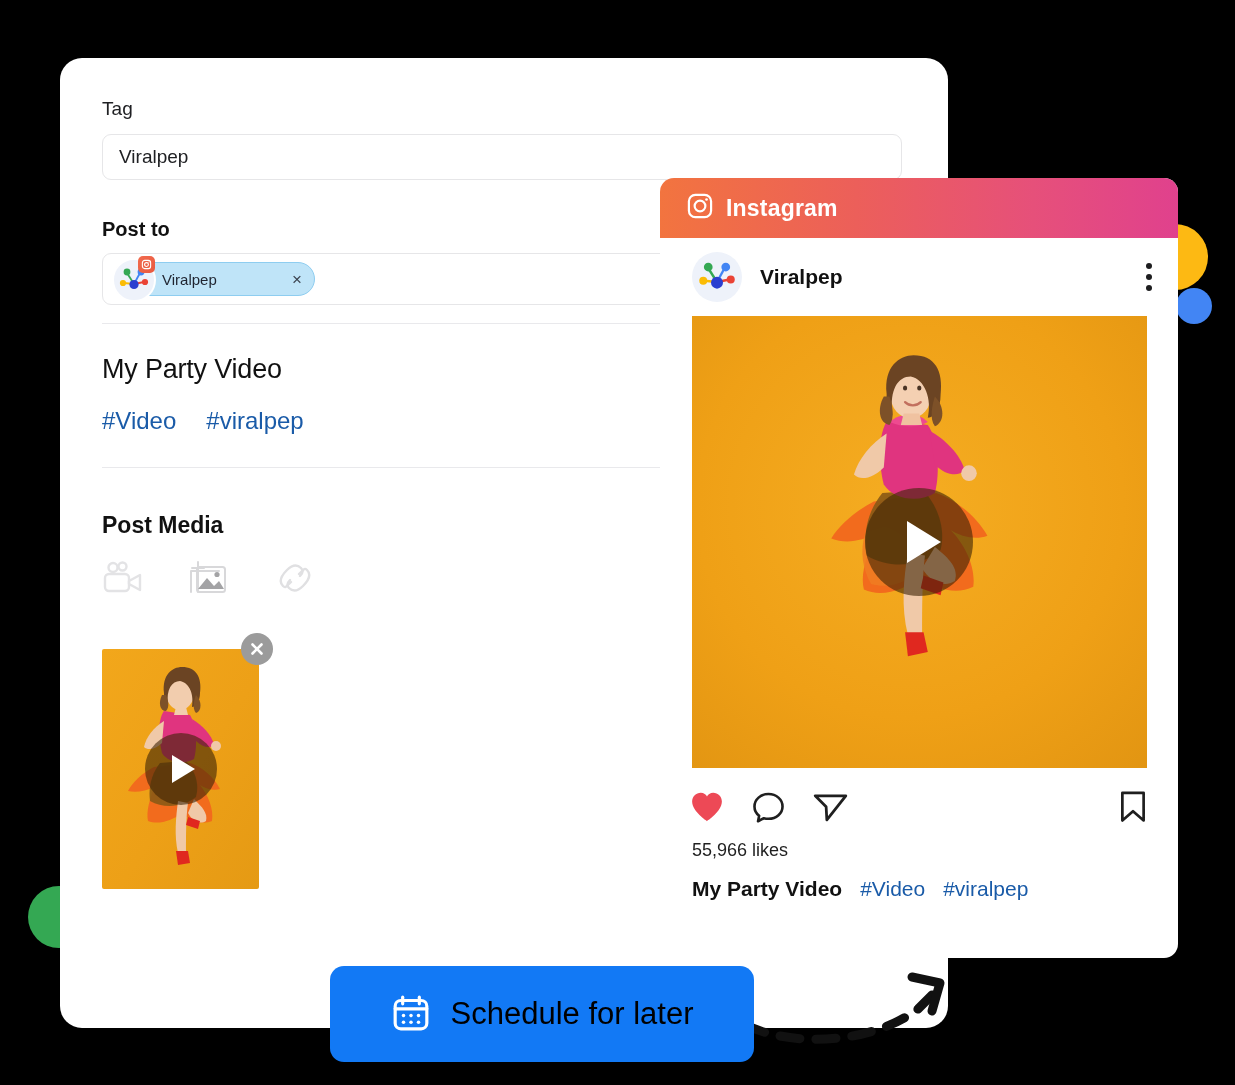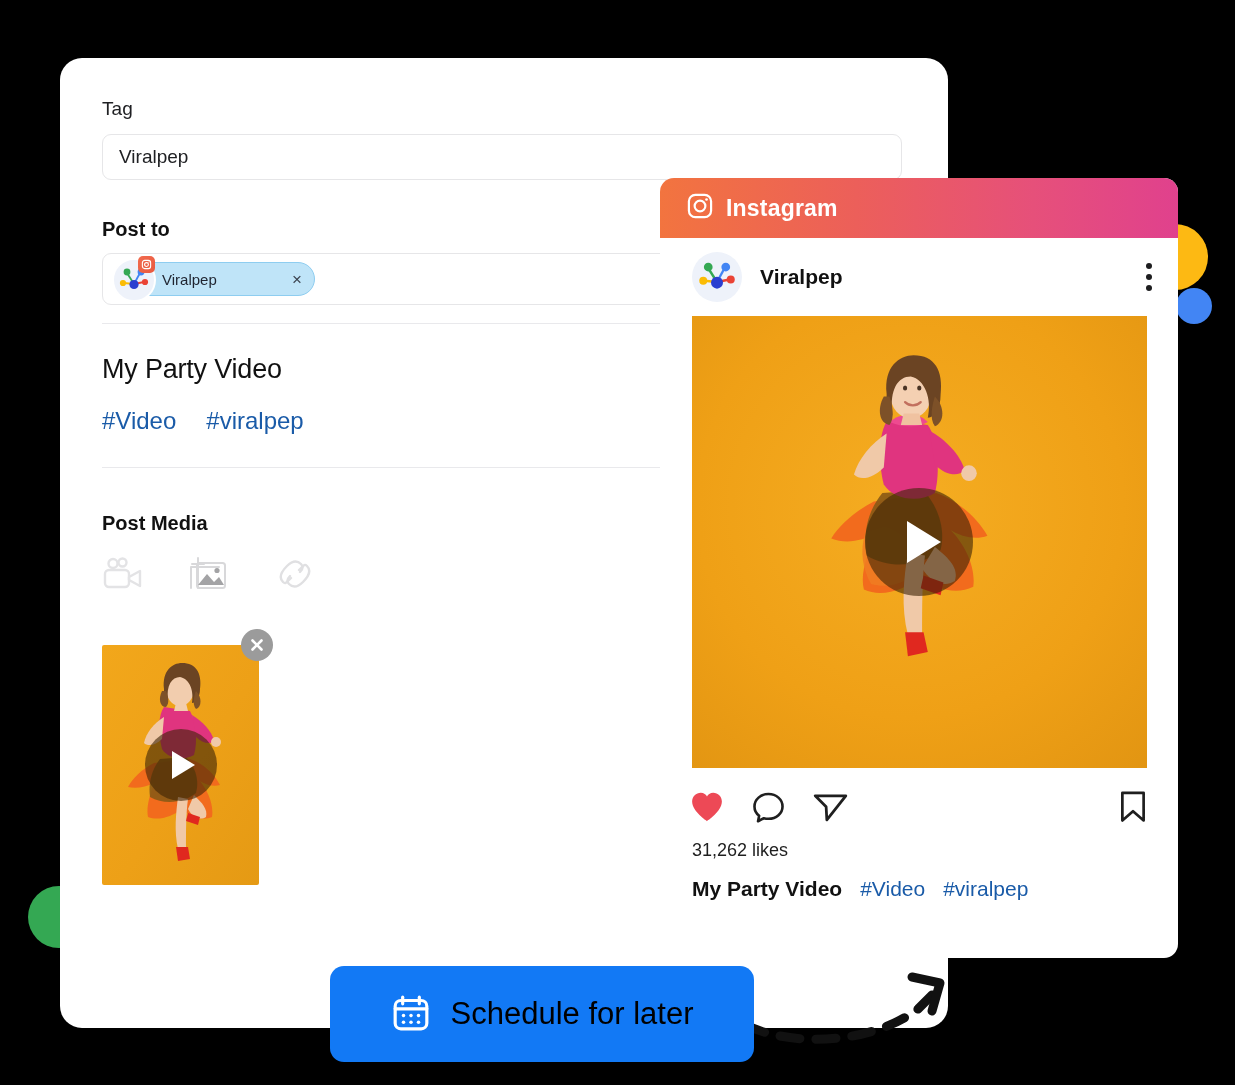--- a/index.html
+++ b/index.html
@@ -112,21 +112,21 @@
   .divider { width: 800px; height:1px; background:#e9e9ec; margin-top: 18px; }
 
   #description-title {
     margin-top: 30px;
     font-size: 27px; font-weight: 400; color:#111;
     letter-spacing: -.2px;
   }
   #description-tags { margin-top: 22px; display:flex; gap: 30px; }
   .hashtag { font-size: 24px; color:#1a5ba8; }
 
-  #post-media-label { display:block; margin-top: 44px; font-size: 20px; font-weight:700; color:#111; }
+  #post-media-label { display:block; margin-top: 44px; font-size: 23px; font-weight:700; color:#111; }
 
   #media-icons { margin-top: 20px; display:flex; gap: 44px; align-items:center; }
   .media-icon { cursor:pointer; }
 
   
   #media-thumb-wrap {
     position: relative;
     margin-top: 48px;
     width: 157px; height: 240px;
   }
@@ -447,21 +447,21 @@
         </svg>
       </span>
       <span class="spacer"></span>
       <span>
         <svg width="30" height="34" viewBox="0 0 20 24" fill="none" stroke="#1f1f1f" stroke-width="1.9" stroke-linejoin="round">
           <path d="M2.5 2 L17.5 2 L17.5 21.5 L10 15 L2.5 21.5 Z"></path>
         </svg>
       </span>
     </div>
 
-    <div id="ig-likes">31,262 likes</div>
+    <div id="ig-likes">55,966 likes</div>
 
     <div id="ig-caption">
       <span id="ig-caption-title">My Party Video</span>
       <span class="ig-hashtag">#Video</span>
       <span class="ig-hashtag">#viralpep</span>
     </div>
   </div>
 
   <svg id="dashed-arrow" width="260" height="160" viewBox="0 0 260 160">
     <path d="M6 120 C50 142 130 140 178 104 L196 86" stroke="#111111" stroke-width="9" fill="none" stroke-dasharray="20 16" stroke-linecap="round"></path>

